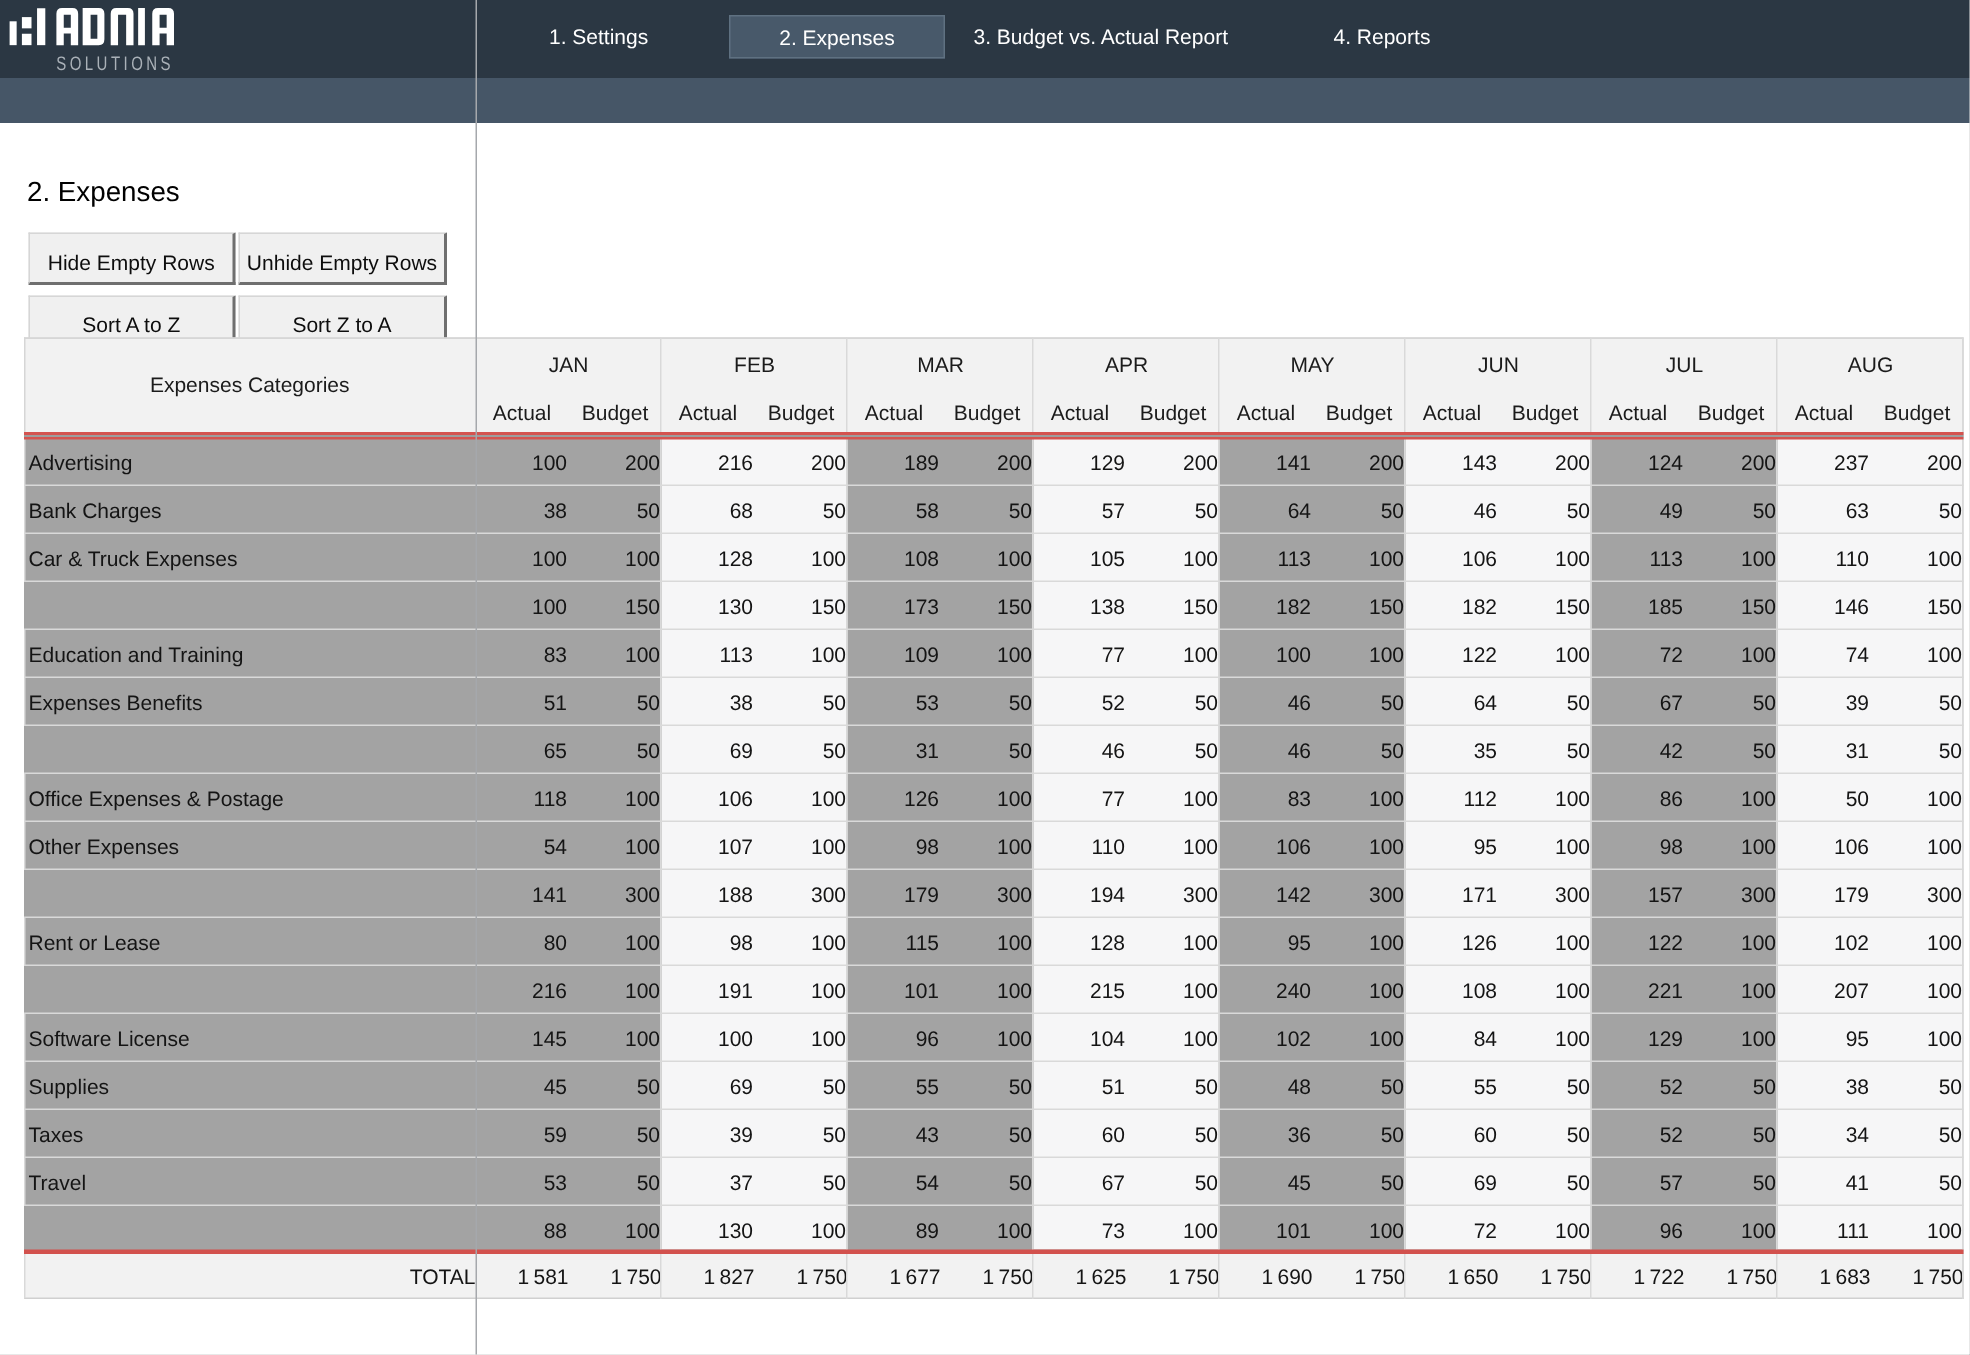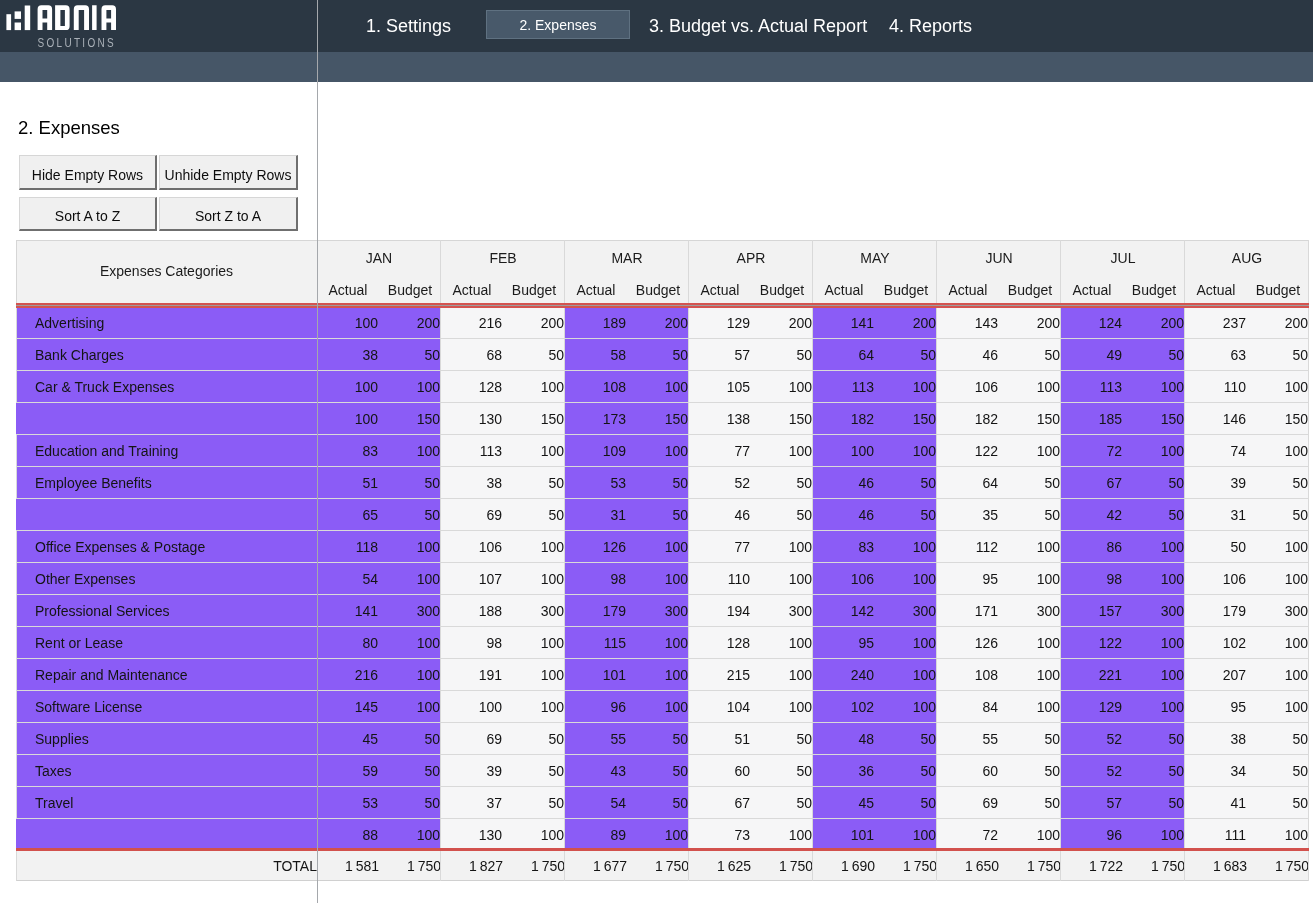--- a/index.html
+++ b/index.html
@@ -1,34 +1,34 @@
 <!DOCTYPE html>
 <html><head><meta charset="utf-8"><style>
 html,body{margin:0;padding:0;width:1313px;height:903px;background:#fff;overflow:hidden;
  font-family:"Liberation Sans",sans-serif;}
 *{box-sizing:border-box}
 .abs{position:absolute}
 #topbar{left:0;top:0;width:1313px;height:52px;background:#2b3743}
 #bar2{left:0;top:52px;width:1313px;height:30px;background:#465667}
-.nav{color:#fff;font-size:18px;white-space:nowrap}
+.nav{color:#fff;font-size:14px;white-space:nowrap}
 #navsel{left:486px;top:10px;width:144px;height:29px;background:#48596a;border:1px solid #5f7181;
  color:#fff;font-size:14px;display:flex;align-items:center;justify-content:center}
 #paneline{left:317px;top:0;width:1px;height:903px;background:#a5a8ac;z-index:50}
 #title{left:18px;top:117px;font-size:18.5px;color:#000}
 .btn{background:#f0f0f0;border-top:1px solid #d6d6d6;border-left:1px solid #d6d6d6;
  border-right:2px solid #6f6f6f;border-bottom:2px solid #6f6f6f;
  display:flex;align-items:center;justify-content:center;font-size:14px;color:#0d0d0d;padding-top:5px}
-#tbl{left:16px;top:240px;width:1293px;height:641px;background:#8b5cf6}
+#tbl{left:16px;top:225px;width:1293px;height:641px;background:#a3a3a3}
 .hdr{position:absolute;left:0;top:0;width:1293px;height:63px;background:#f2f2f2;
  border-top:1px solid #d6d6d6;border-left:1px solid #d6d6d6;border-right:1px solid #d9d9d9}
 .hcell{position:absolute;color:#1b1b1b;font-size:14px;text-align:center}
 #redtop{position:absolute;left:0;top:63px;width:1293px;height:5px;z-index:6;background:linear-gradient(to bottom,#d4534f 0 1.7px,#9d9d9d 1.7px 3.4px,#d4534f 3.4px 5px)}
 #redbot{position:absolute;left:0;top:608px;width:1293px;height:3px;background:#d2514d;z-index:6}
 .row{position:absolute;left:0;width:1293px;height:32px;border-bottom:1px solid #d9d9d9}
-.cat{position:absolute;left:0;top:0;height:32px;padding-left:18px;color:#141414;font-size:14px;
+.cat{position:absolute;left:0;top:0;height:32px;padding-left:2px;color:#141414;font-size:14px;
  line-height:33px;border-left:1px solid #d9d9d9}
 .num{position:absolute;top:0;height:32px;text-align:right;padding-right:1px;color:#141414;
  font-size:14px;line-height:33px}
 .shade{position:absolute;top:67px;width:124px;height:541px;background:#f6f6f7}
 .gline{position:absolute;top:0;width:1px;height:641px;background:#d9d9d9}
 #totrow{position:absolute;left:0;top:611px;width:1293px;height:30px;background:#f2f2f2;
  border-bottom:1px solid #d0d0d0;border-left:1px solid #d9d9d9;border-right:1px solid #d9d9d9}
 </style></head><body>
 <div id="topbar" class="abs"></div>
 <div id="bar2" class="abs"></div>
@@ -169,21 +169,21 @@
 <div class="num" style="left:797px;width:62px">100</div>
 <div class="num" style="left:859px;width:62px">100</div>
 <div class="num" style="left:921px;width:62px">122</div>
 <div class="num" style="left:983px;width:62px">100</div>
 <div class="num" style="left:1045px;width:62px">72</div>
 <div class="num" style="left:1107px;width:62px">100</div>
 <div class="num" style="left:1169px;width:62px">74</div>
 <div class="num" style="left:1231px;width:62px">100</div>
 </div>
 <div class="row" style="top:227px">
-<div class="cat" style="width:301px">Employee Benefits</div>
+<div class="cat" style="width:301px">Expenses Benefits</div>
 <div class="num" style="left:301px;width:62px">51</div>
 <div class="num" style="left:363px;width:62px">50</div>
 <div class="num" style="left:425px;width:62px">38</div>
 <div class="num" style="left:487px;width:62px">50</div>
 <div class="num" style="left:549px;width:62px">53</div>
 <div class="num" style="left:611px;width:62px">50</div>
 <div class="num" style="left:673px;width:62px">52</div>
 <div class="num" style="left:735px;width:62px">50</div>
 <div class="num" style="left:797px;width:62px">46</div>
 <div class="num" style="left:859px;width:62px">50</div>
@@ -244,21 +244,20 @@
 <div class="num" style="left:797px;width:62px">106</div>
 <div class="num" style="left:859px;width:62px">100</div>
 <div class="num" style="left:921px;width:62px">95</div>
 <div class="num" style="left:983px;width:62px">100</div>
 <div class="num" style="left:1045px;width:62px">98</div>
 <div class="num" style="left:1107px;width:62px">100</div>
 <div class="num" style="left:1169px;width:62px">106</div>
 <div class="num" style="left:1231px;width:62px">100</div>
 </div>
 <div class="row" style="top:355px">
-<div class="cat" style="width:301px">Professional Services</div>
 <div class="num" style="left:301px;width:62px">141</div>
 <div class="num" style="left:363px;width:62px">300</div>
 <div class="num" style="left:425px;width:62px">188</div>
 <div class="num" style="left:487px;width:62px">300</div>
 <div class="num" style="left:549px;width:62px">179</div>
 <div class="num" style="left:611px;width:62px">300</div>
 <div class="num" style="left:673px;width:62px">194</div>
 <div class="num" style="left:735px;width:62px">300</div>
 <div class="num" style="left:797px;width:62px">142</div>
 <div class="num" style="left:859px;width:62px">300</div>
@@ -282,21 +281,20 @@
 <div class="num" style="left:797px;width:62px">95</div>
 <div class="num" style="left:859px;width:62px">100</div>
 <div class="num" style="left:921px;width:62px">126</div>
 <div class="num" style="left:983px;width:62px">100</div>
 <div class="num" style="left:1045px;width:62px">122</div>
 <div class="num" style="left:1107px;width:62px">100</div>
 <div class="num" style="left:1169px;width:62px">102</div>
 <div class="num" style="left:1231px;width:62px">100</div>
 </div>
 <div class="row" style="top:419px">
-<div class="cat" style="width:301px">Repair and Maintenance</div>
 <div class="num" style="left:301px;width:62px">216</div>
 <div class="num" style="left:363px;width:62px">100</div>
 <div class="num" style="left:425px;width:62px">191</div>
 <div class="num" style="left:487px;width:62px">100</div>
 <div class="num" style="left:549px;width:62px">101</div>
 <div class="num" style="left:611px;width:62px">100</div>
 <div class="num" style="left:673px;width:62px">215</div>
 <div class="num" style="left:735px;width:62px">100</div>
 <div class="num" style="left:797px;width:62px">240</div>
 <div class="num" style="left:859px;width:62px">100</div>

